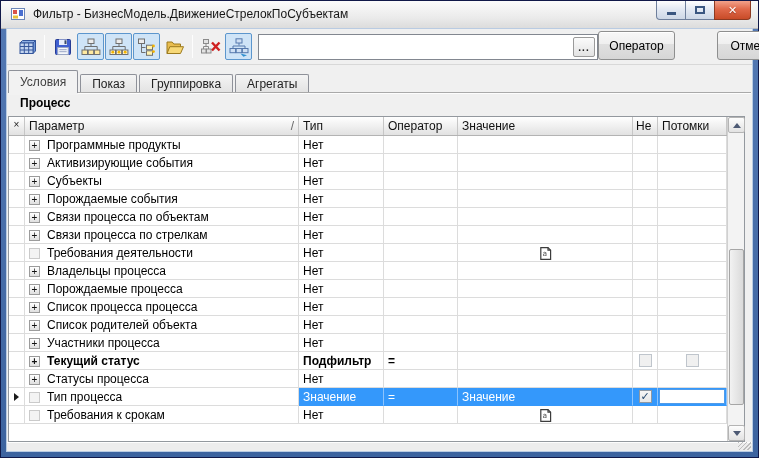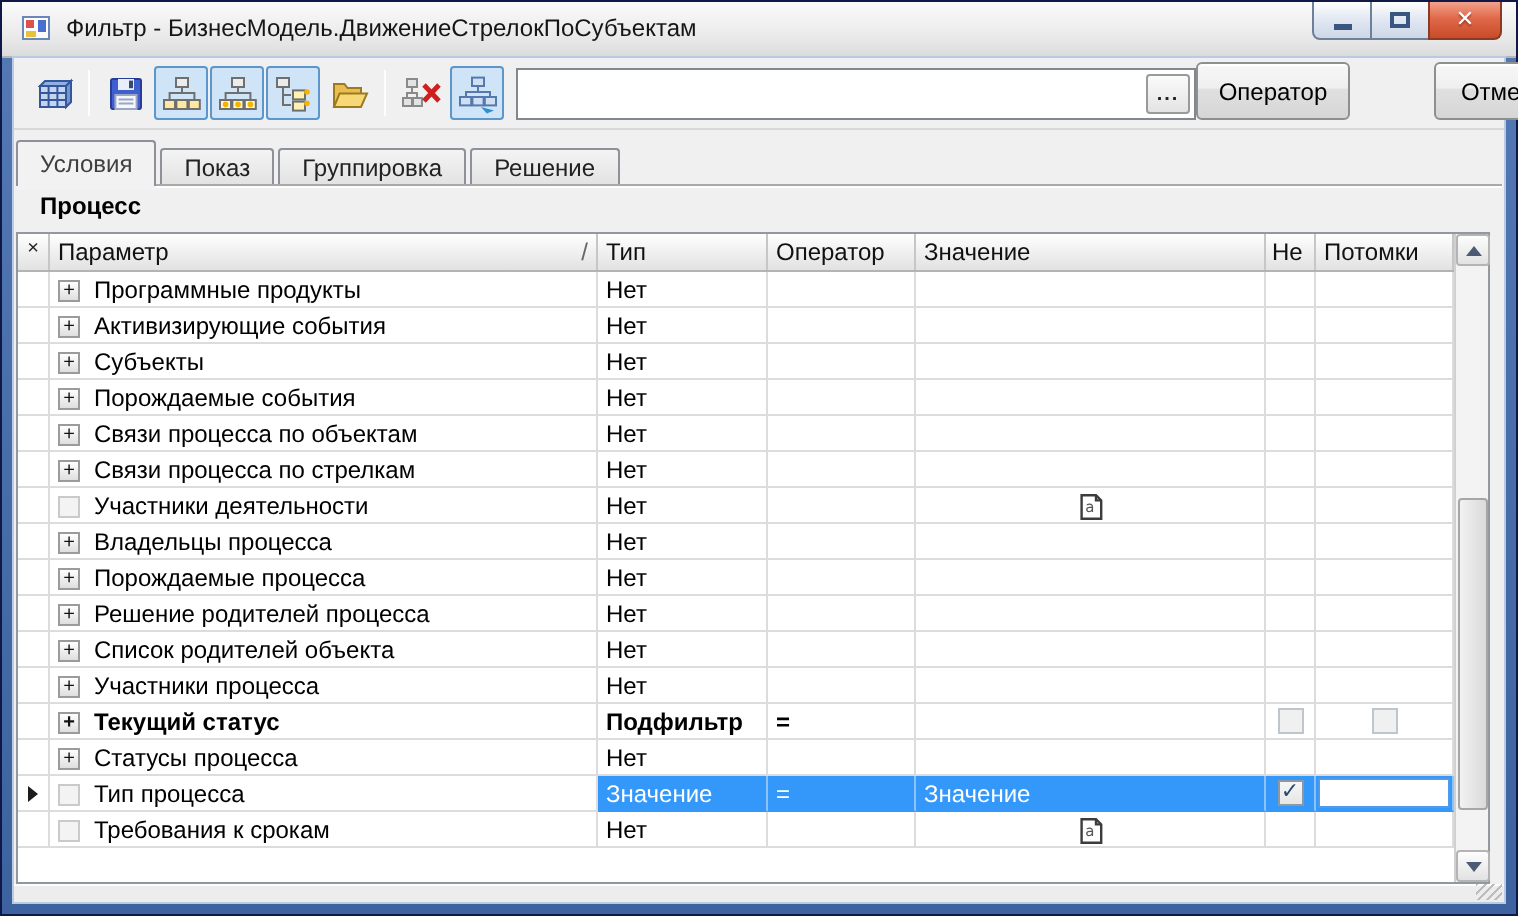--- a/index.html
+++ b/index.html
@@ -240,21 +240,21 @@
           </div>
         </div>
       <div class="tb-input">
         <input value="" style="">
         <div class="ellipsis-btn">...</div>
       </div>
       <div class="pushbtn btn-save">Оператор</div>
       <div class="pushbtn btn-cancel">Отмена</div>
     </div>
 
-    <div class="tabstrip" id="tabstrip"><div class="tab active">Условия</div><div class="tab inactive">Показ</div><div class="tab inactive">Группировка</div><div class="tab inactive">Решение</div></div>
+    <div class="tabstrip" id="tabstrip"><div class="tab active">Условия</div><div class="tab inactive">Показ</div><div class="tab inactive">Группировка</div><div class="tab inactive">Агрегаты</div></div>
 
     <div class="section-title">Процесс</div>
 
     <div class="grid">
       <div class="grid-header">
         <div class="hcell hc-marker">×</div>
         <div class="hcell hc-param">
           <span>Параметр</span>
           <span class="sort">/</span>
         </div>
@@ -334,21 +334,21 @@
             <div class="cell c-type">Нет</div>
             <div class="cell c-oper"></div>
             <div class="cell c-value"></div>
             <div class="cell c-not"></div>
             <div class="cell c-desc"></div>
           </div>
           <div class="grow">
             <div class="cell c-marker"></div>
             <div class="cell c-param">
               <div class="expand dis"></div>
-              <span>Участники деятельности</span>
+              <span>Требования деятельности</span>
             </div>
             <div class="cell c-type">Нет</div>
             <div class="cell c-oper"></div>
             <div class="cell c-value" style="justify-content: center;">
               <span>
                 <svg width="15" height="15" viewBox="0 0 15 15">
                   <path d="M2.8 1.6h7.2l2.6 2.6v9.2H2.8z" fill="#fff" stroke="#3c3c3c" stroke-width="1.2"></path>
                   <path d="M10 1.6v2.6h2.6" fill="none" stroke="#3c3c3c" stroke-width="1.2"></path>
                   <text x="4.6" y="10.2" font-size="7.5" fill="#555" font-family="DejaVu Sans, sans-serif">a</text>
                 </svg>
@@ -378,21 +378,21 @@
             <div class="cell c-type">Нет</div>
             <div class="cell c-oper"></div>
             <div class="cell c-value"></div>
             <div class="cell c-not"></div>
             <div class="cell c-desc"></div>
           </div>
           <div class="grow">
             <div class="cell c-marker"></div>
             <div class="cell c-param">
               <div class="expand">+</div>
-              <span>Решение родителей процесса</span>
+              <span>Список процесса процесса</span>
             </div>
             <div class="cell c-type">Нет</div>
             <div class="cell c-oper"></div>
             <div class="cell c-value"></div>
             <div class="cell c-not"></div>
             <div class="cell c-desc"></div>
           </div>
           <div class="grow">
             <div class="cell c-marker"></div>
             <div class="cell c-param">

